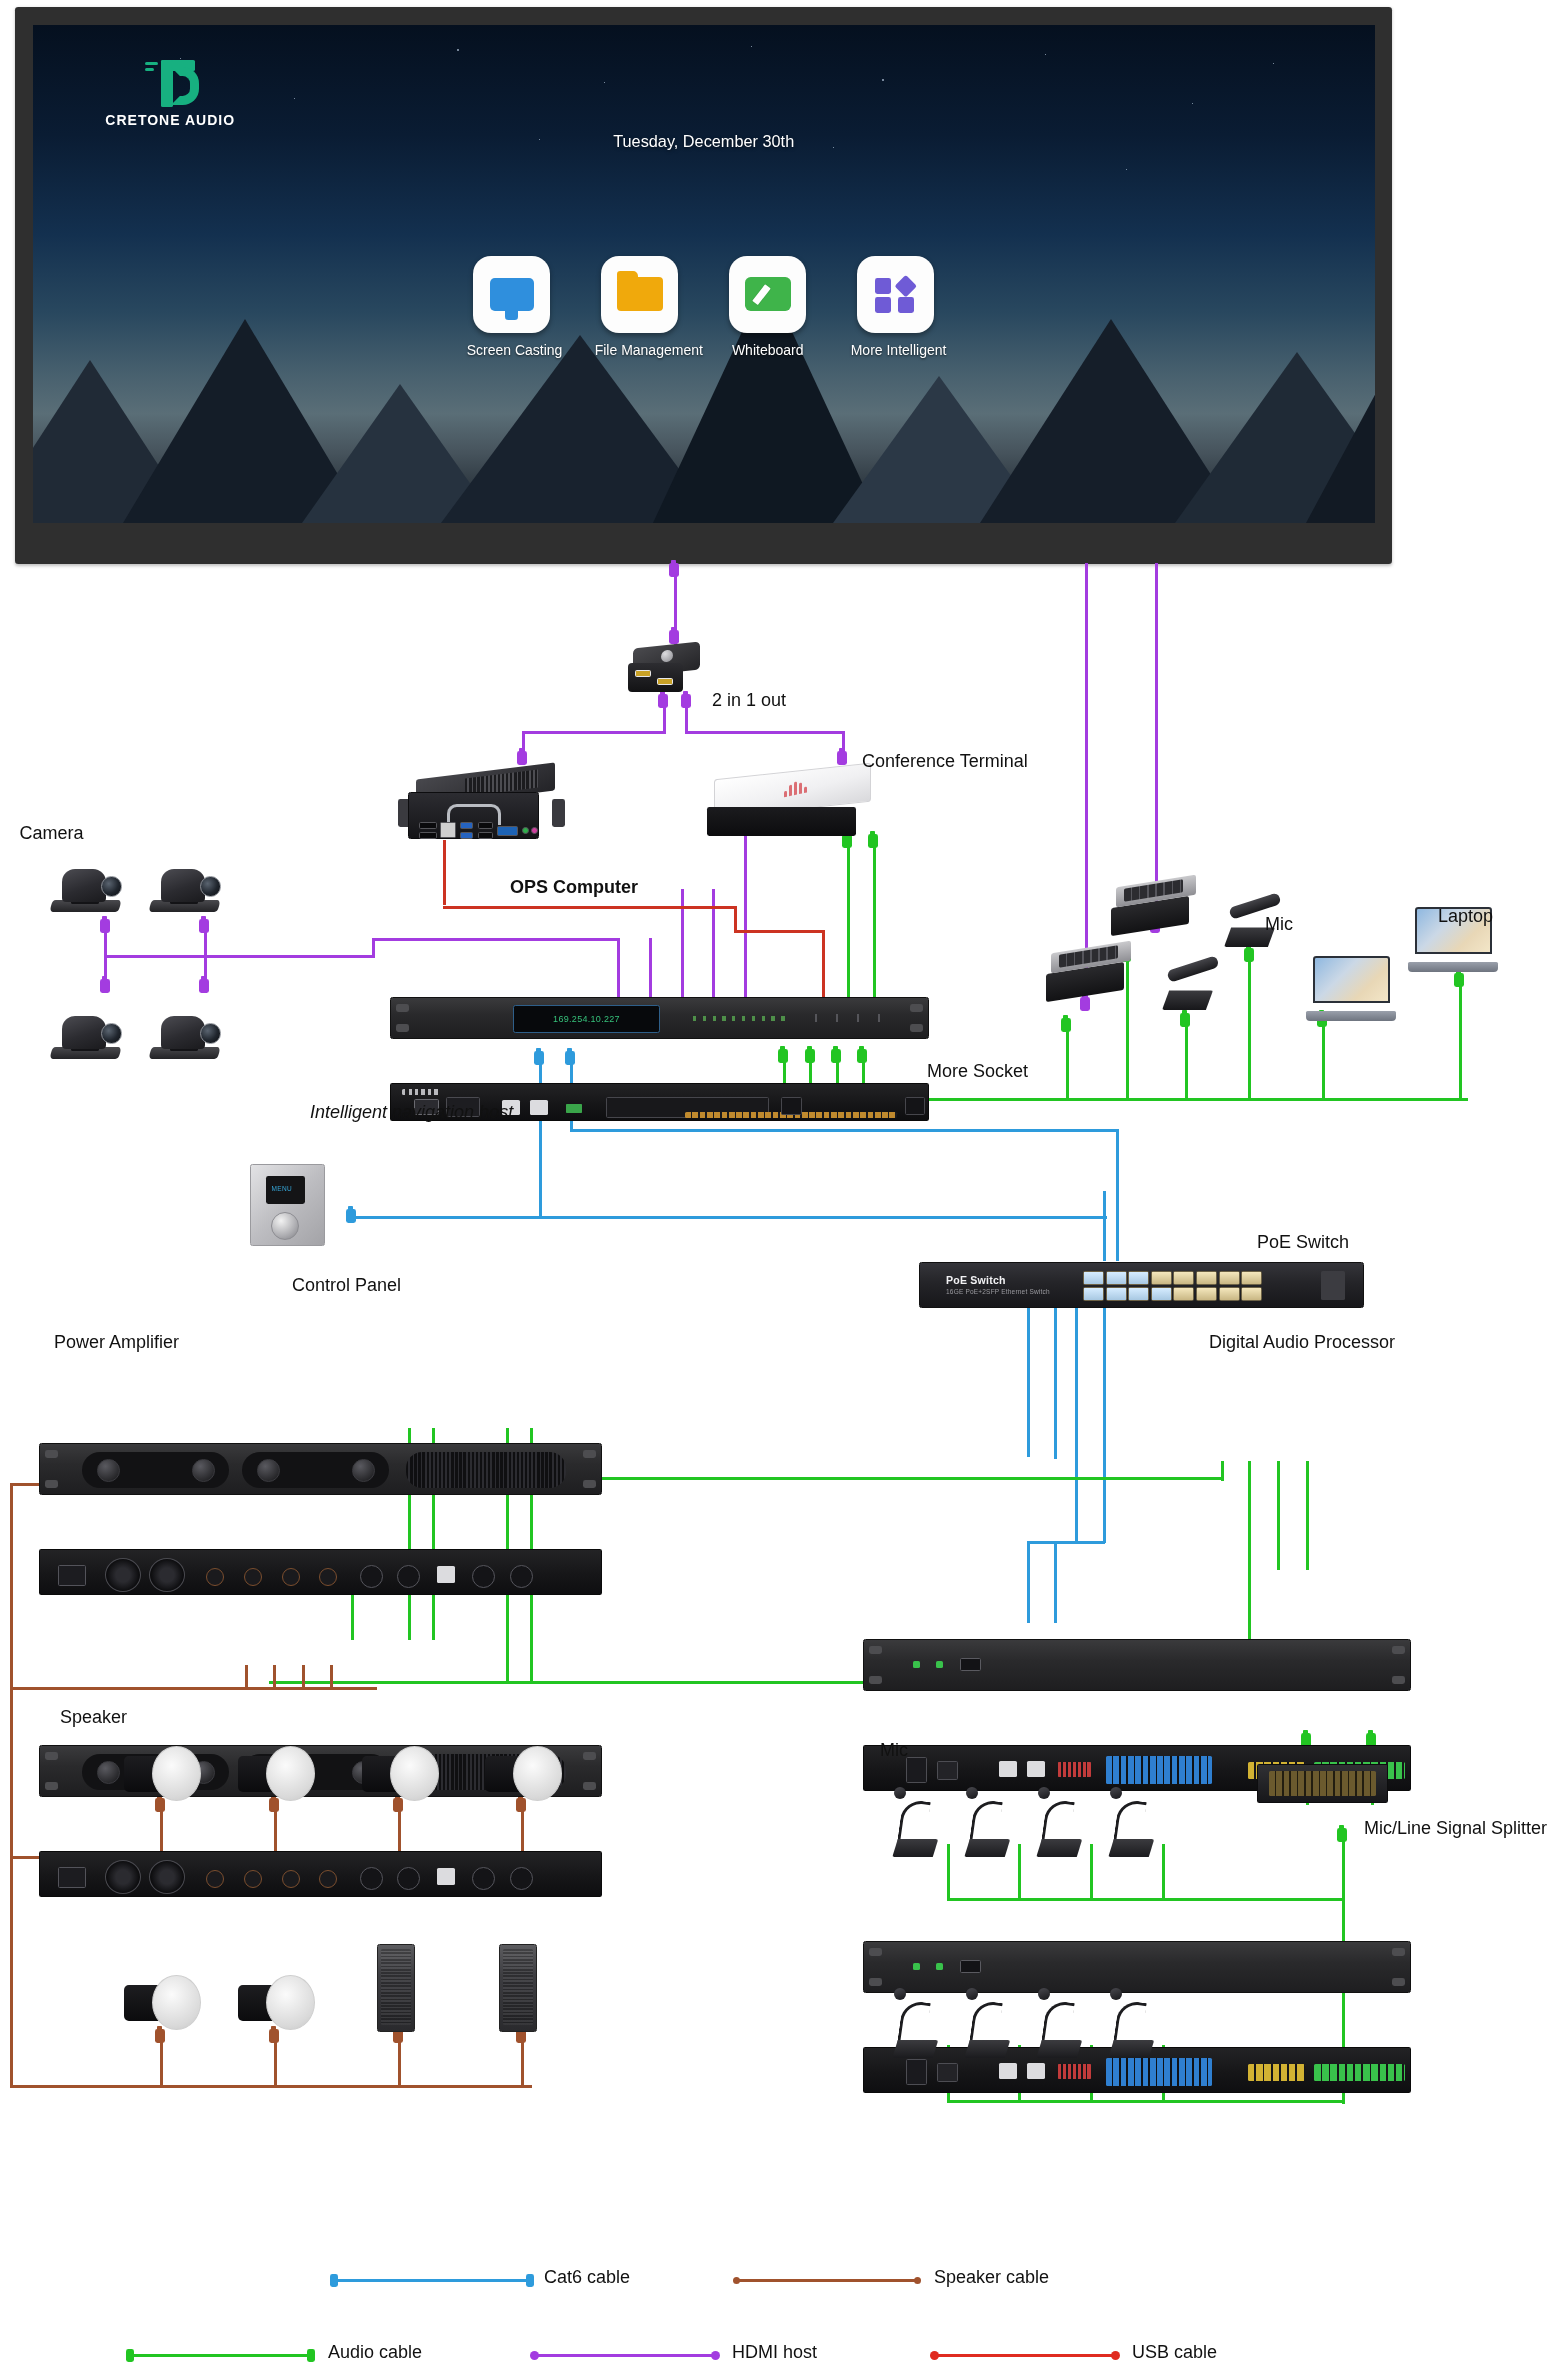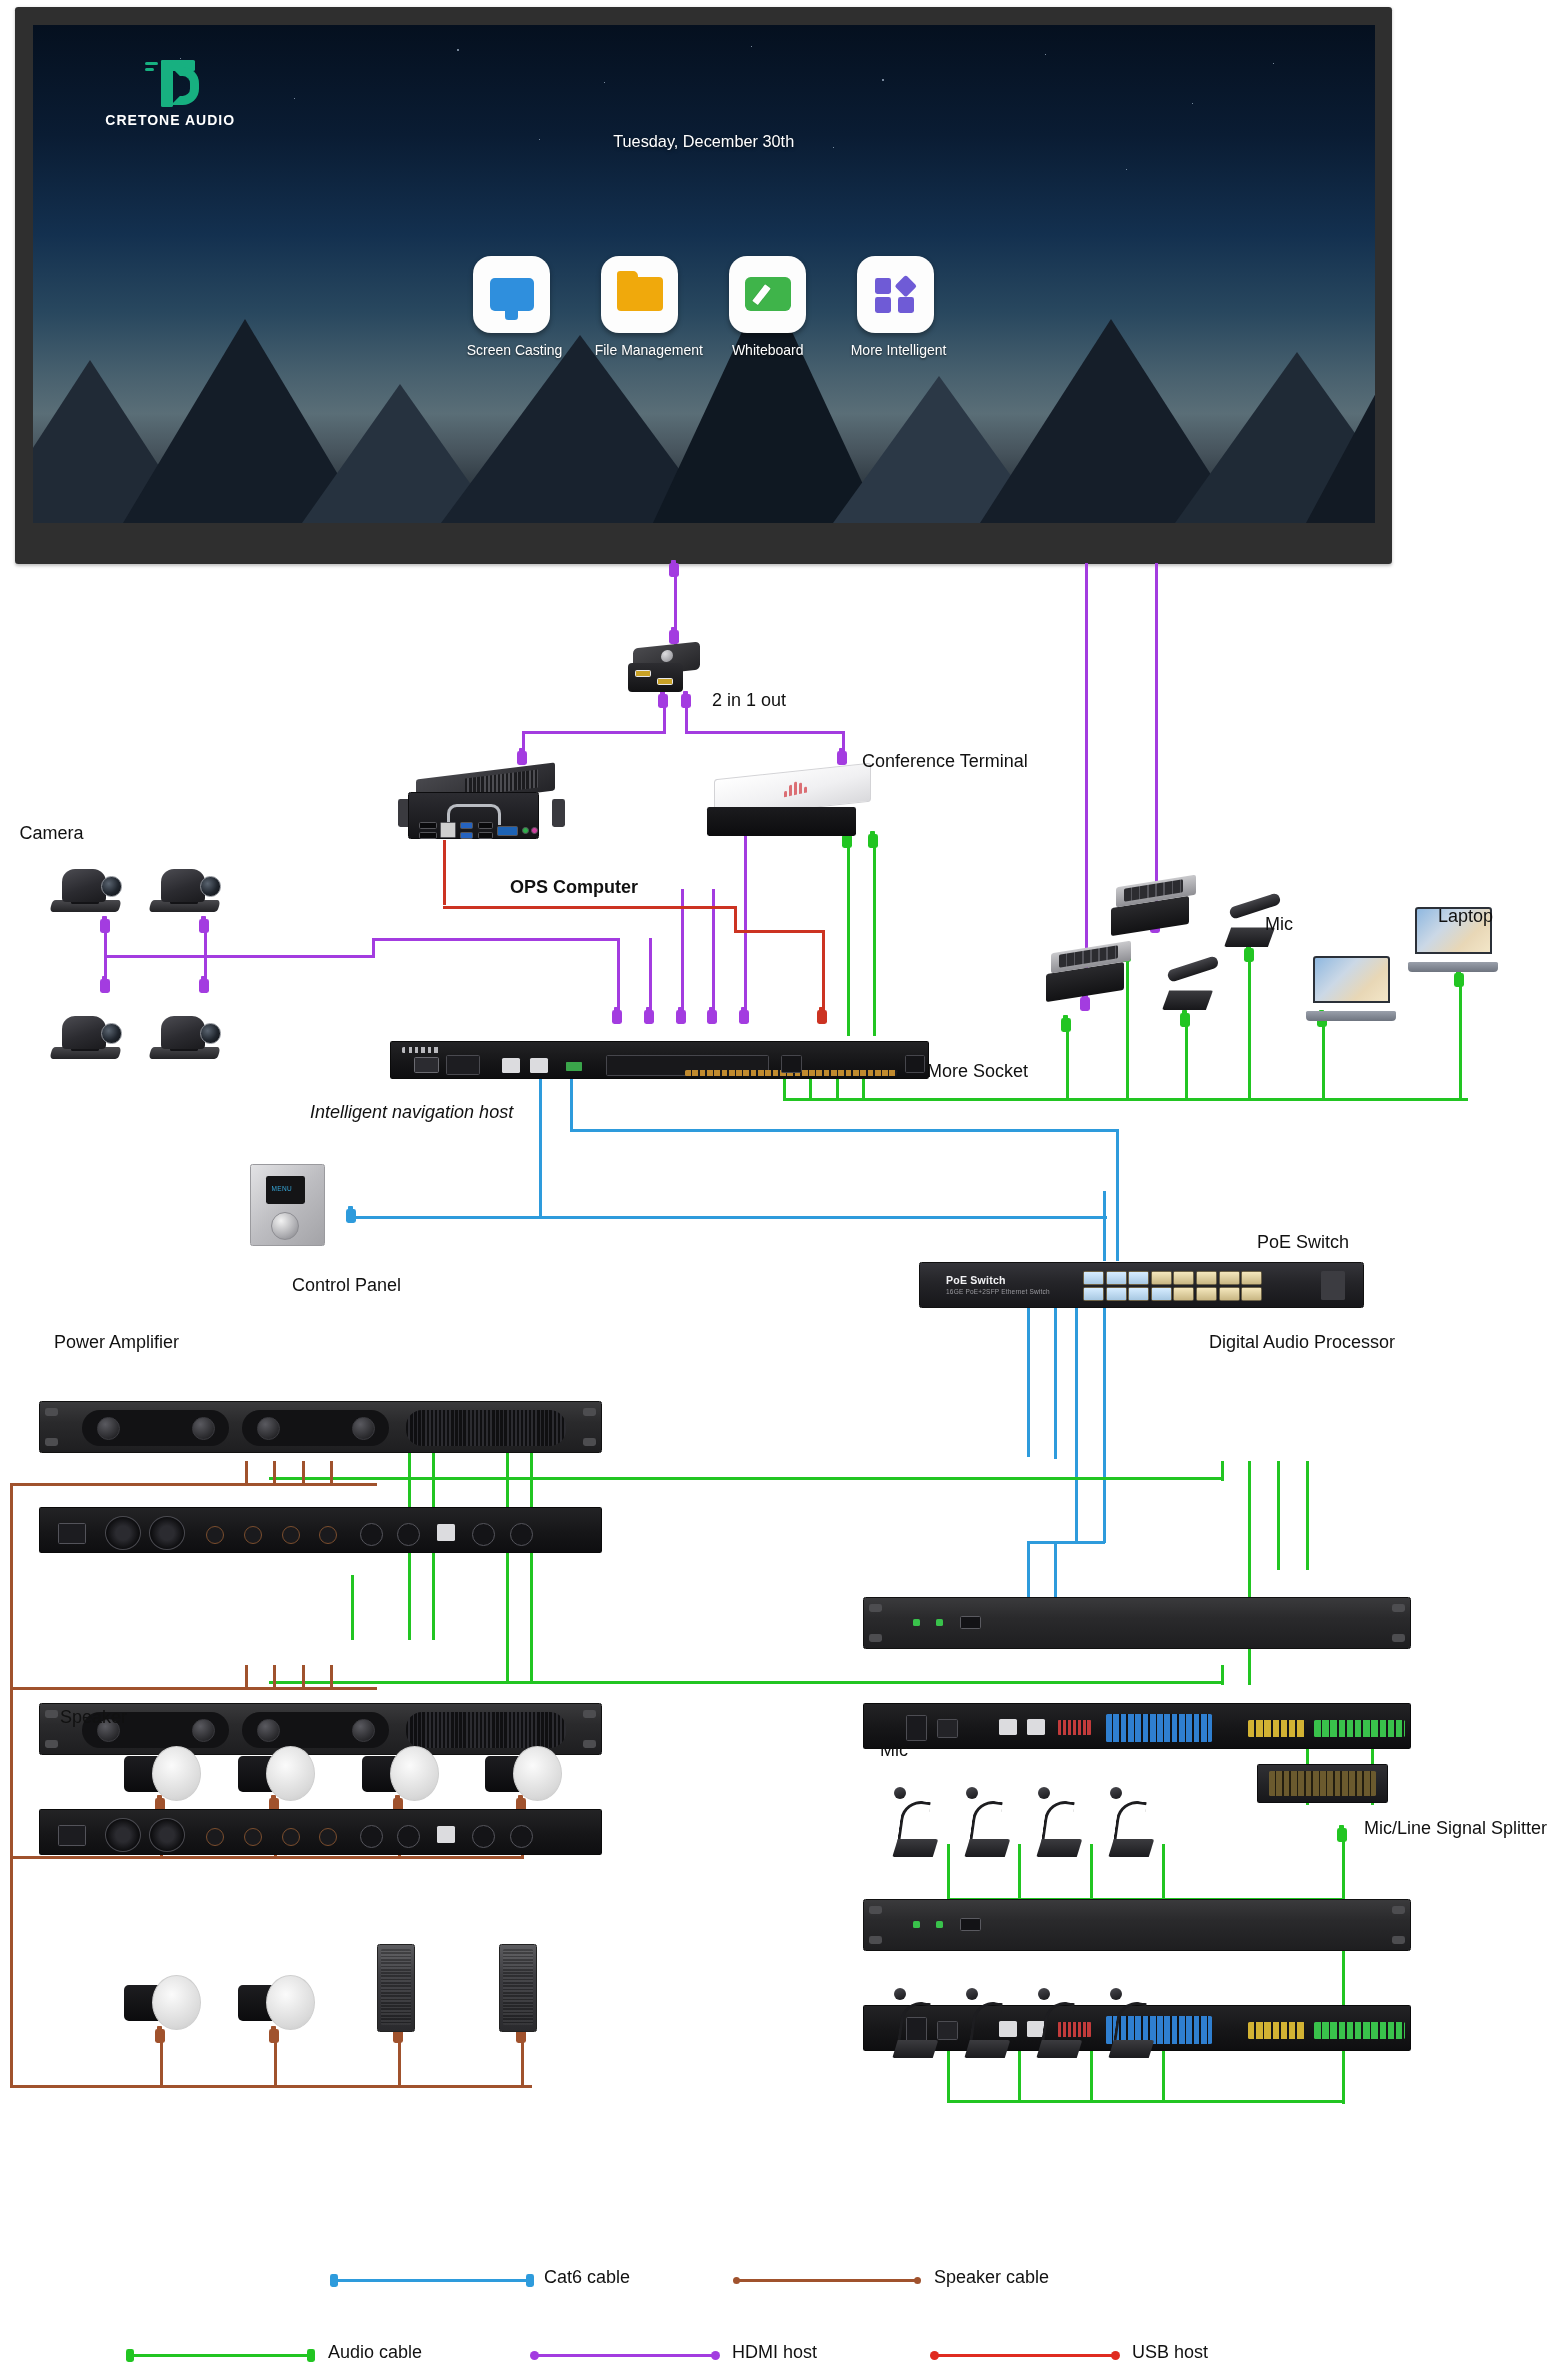--- a/index.html
+++ b/index.html
@@ -493,20 +493,31 @@
       <div class="body"></div>
       <div class="lens"></div>
     </div>
   <div class="cam" style="left:150px;top:1012px;">
       <div class="base"></div>
       <div class="neck"></div>
       <div class="body"></div>
       <div class="lens"></div>
     </div>
 
+  <div class="rack" style="left:390px;top:997px;width:539px;height:42px;">
+    <div class="ear tl"></div>
+      <div class="ear bl"></div>
+      <div class="ear tr"></div>
+      <div class="ear br"></div>
+    <div style="position:absolute;left:122px;top:7.3px;width:147px;height:28px;background:#07090c;border:0.8px solid #2e5f8a;border-radius:2.4px;display:flex;align-items:center;justify-content:center;">
+      <span style="color:#36c07a;font-size:9px;letter-spacing:0.3px;">169.254.10.227</span>
+    </div>
+    <div style="position:absolute;left:302px;top:18px;width:98px;height:4.9px;background:repeating-linear-gradient(90deg,#4e8f49 0 3.3px,transparent 3.3px 9.8px);"></div>
+    <div style="position:absolute;left:424px;top:16.3px;width:65px;height:8.2px;background:repeating-linear-gradient(90deg,#55555a 0 2.4px,transparent 2.4px 21px);"></div>
+  </div>
   <div class="rackback" style="left:390px;top:1041px;width:539px;height:38px;">
     <div class="port" style="left:11.4px;top:4.9px;width:38px;height:6.5px;background:repeating-linear-gradient(90deg,#b9b9bd 0 3.3px,transparent 3.3px 6.5px);"></div>
     <div class="port" style="left:23px;top:14.7px;width:24.5px;height:16.3px;background:#2b2b30;border:0.8px solid #6a6a70;border-radius:1.6px;"></div>
     <div class="port" style="left:55px;top:13px;width:34px;height:19.6px;background:#1d1d21;border:0.8px solid #4a4a50;border-radius:1.6px;"></div>
     <div class="port" style="left:111px;top:16.3px;width:18px;height:14.7px;background:#dcdcdf;border-radius:1.6px;"></div>
     <div class="port" style="left:139px;top:16.3px;width:18px;height:14.7px;background:#dcdcdf;border-radius:1.6px;"></div>
     <div class="port" style="left:175px;top:19.6px;width:16.3px;height:9.8px;background:#3aa54a;border-radius:0.8px;"></div>
     <div class="port" style="left:215px;top:13px;width:163px;height:21px;background:#18181b;border:0.8px solid #46464c;border-radius:1.6px;"></div>
     <div class="port" style="left:294px;top:28px;width:212px;height:5.7px;background:repeating-linear-gradient(90deg,#c08a2e 0 5.7px,#1a1a1d 5.7px 7.3px);"></div>
     <div class="port" style="left:390px;top:13px;width:21px;height:18px;background:#141417;border:0.8px solid #46464c;border-radius:1.6px;"></div>
@@ -776,18 +787,18 @@
     <div class="lg" style="left:530px;top:108px;">
       <div class="cap" style="left:0;width:9px;height:9px;top:3.3px;border-radius:50%;background:#a33ce0;"></div>
       <div class="seg" style="left:4.9px;width:181px;background:#a33ce0;"></div>
       <div class="cap" style="left:181px;width:9px;height:9px;top:3.3px;border-radius:50%;background:#a33ce0;"></div>
       <div class="txt" style="left:202px;">HDMI host</div>
     </div>
     <div class="lg" style="left:930px;top:108px;">
       <div class="cap" style="left:0;width:9px;height:9px;top:3.3px;border-radius:50%;background:#e02b20;"></div>
       <div class="seg" style="left:4.9px;width:181px;background:#e02b20;"></div>
       <div class="cap" style="left:181px;width:9px;height:9px;top:3.3px;border-radius:50%;background:#e02b20;"></div>
-      <div class="txt" style="left:202px;">USB host</div>
+      <div class="txt" style="left:202px;">USB cable</div>
     </div>
   </div>
 
 </div>
 
 
 </body></html>

